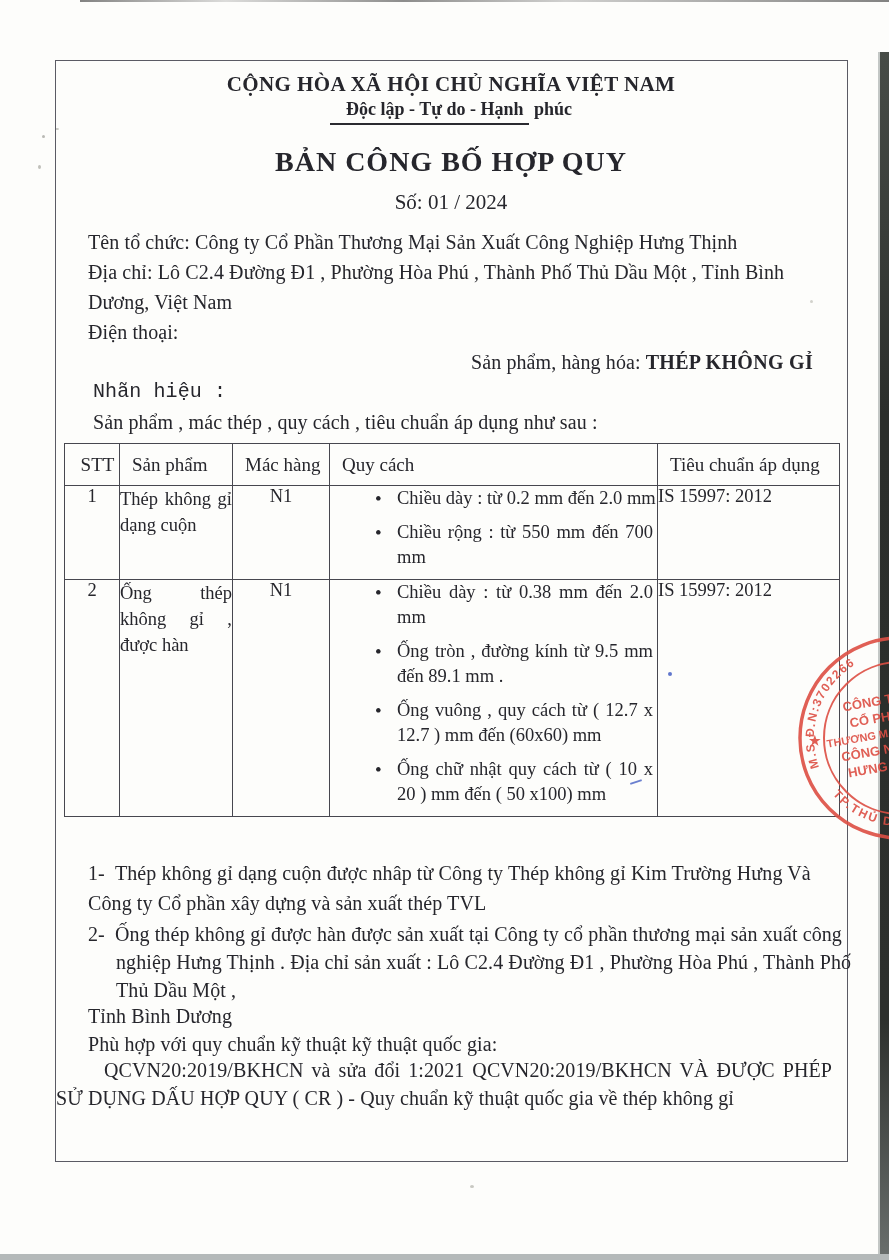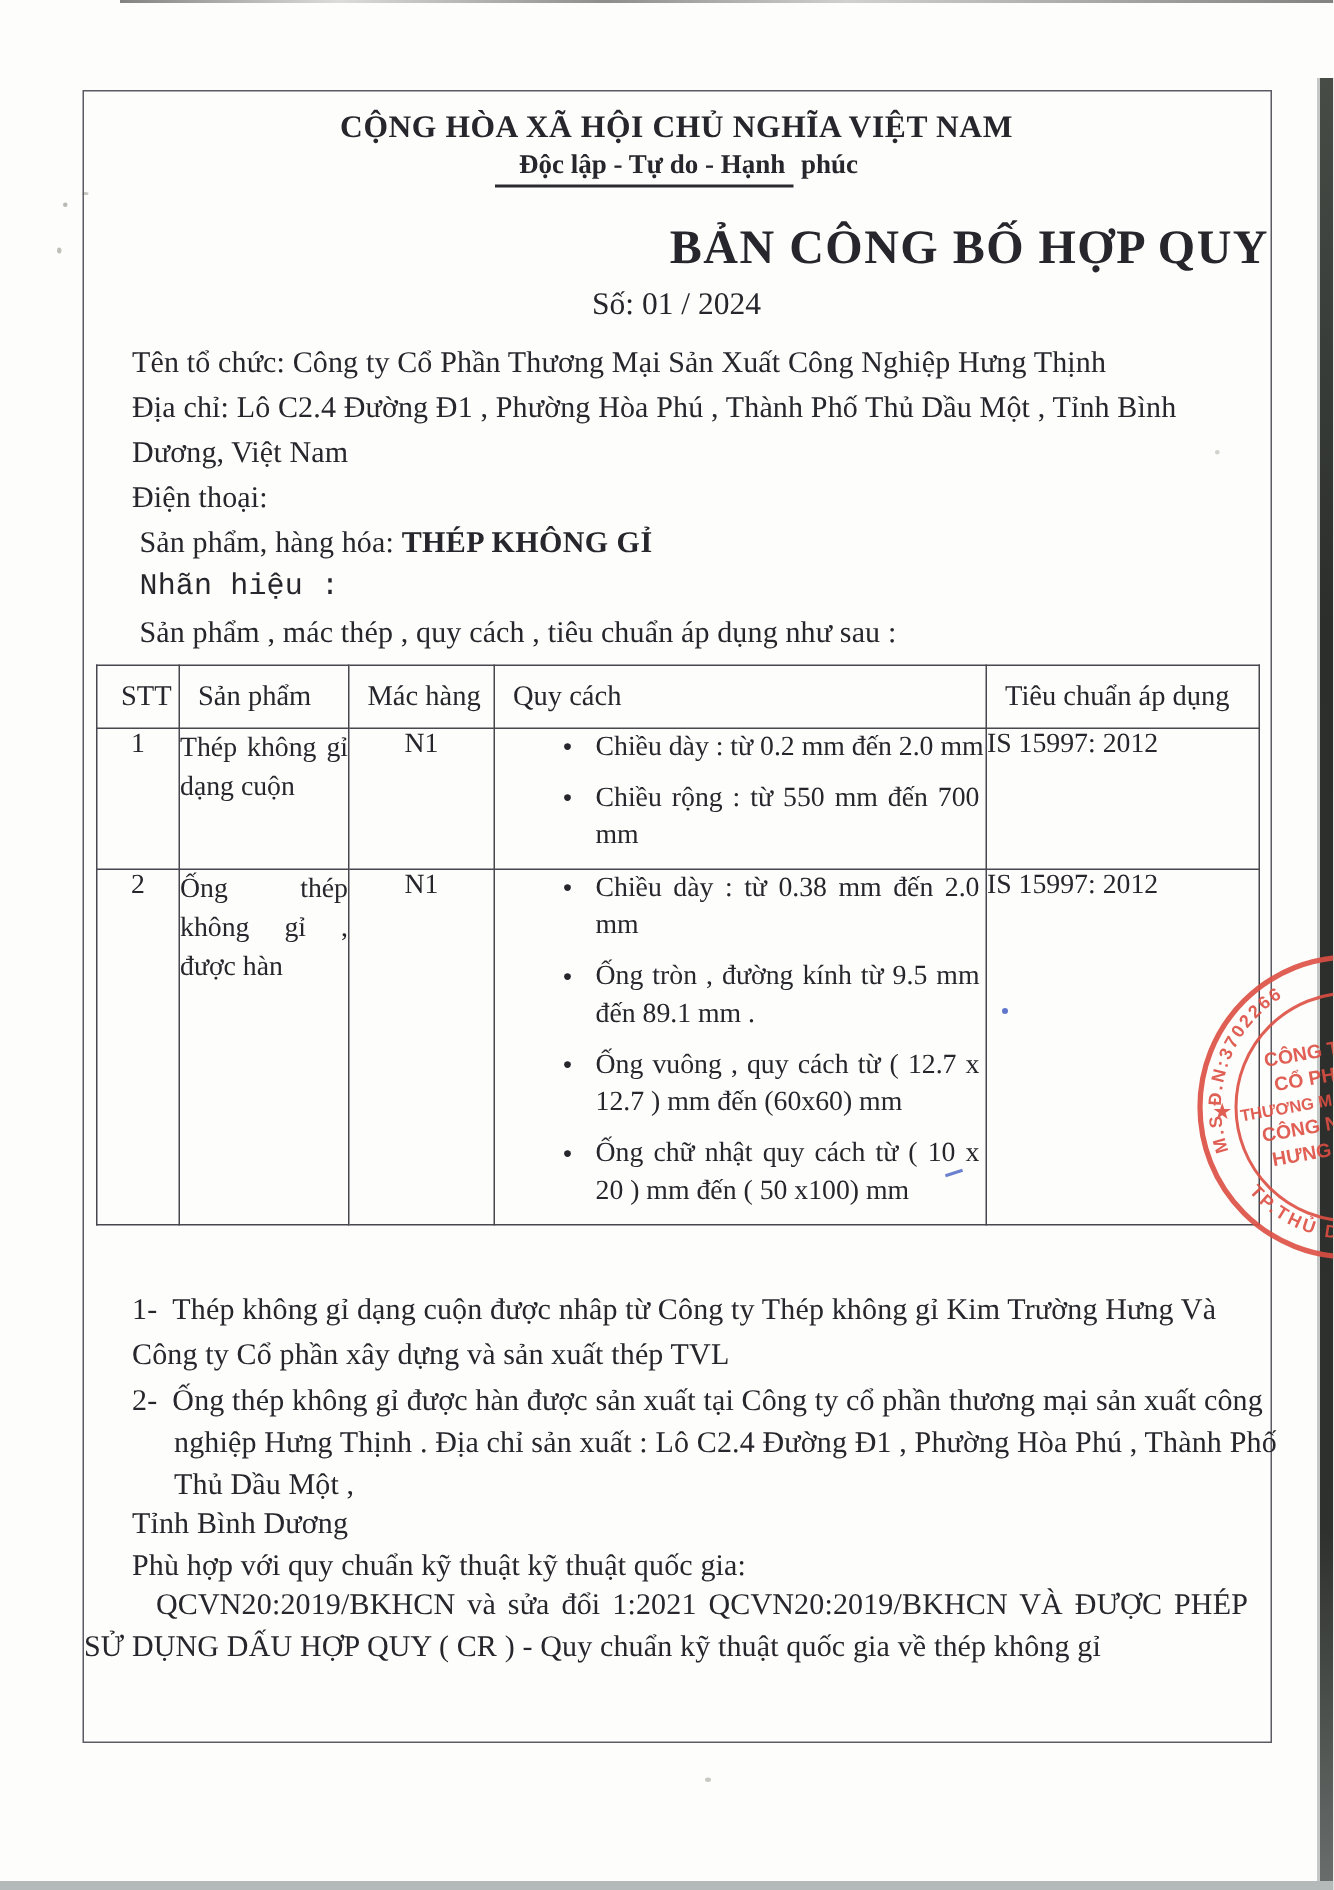--- a/index.html
+++ b/index.html
@@ -23,28 +23,28 @@
   
   .frame{position:absolute;left:55px;top:60px;width:791px;height:1100px;
     border:1.5px solid #5b5b64;}
 
   .abs{position:absolute;}
   .center{text-align:center;}
 
   .nat1{left:56px;top:72px;width:790px;font-size:21px;font-weight:bold;letter-spacing:.4px;}
   .nat2{left:56px;top:99px;width:790px;font-size:18px;font-weight:bold;}
   .nat2 .ul{border-bottom:2px solid #2a2a30;padding:0 6px 4px 16px;}
-  .doc-title{left:56px;top:146px;width:790px;font-size:32px;font-weight:bold;letter-spacing:1px;text-align:right;}
+  .doc-title{left:56px;top:146px;width:790px;font-size:28px;font-weight:bold;letter-spacing:1px;}
   .doc-num{left:56px;top:190px;width:790px;font-size:21px;}
 
   .body-text{font-size:20px;line-height:30px;letter-spacing:.1px;}
   .org{left:88px;top:227px;width:740px;}
   .addr{left:88px;top:257px;width:738px;}
   .phone{left:88px;top:317px;width:400px;}
-  .prod{left:93px;top:347px;width:720px;}
+  .prod{left:93px;top:347px;width:720px;text-align:right;}
   .prod b{letter-spacing:.3px;}
   .brand{left:93px;top:377px;width:400px;font-family:Liberation Mono, monospace;}
   .intro{left:93px;top:407px;width:720px;}
 
   
   table.spec{position:absolute;left:64px;top:443px;width:775px;
     border-collapse:collapse;table-layout:fixed;font-size:18.5px;}
   table.spec th,table.spec td{border:1.5px solid #47474f;vertical-align:top;
     font-weight:normal;padding:0;}
   table.spec thead th{height:41px;vertical-align:middle;text-align:left;padding-left:12px;font-size:19px;}

